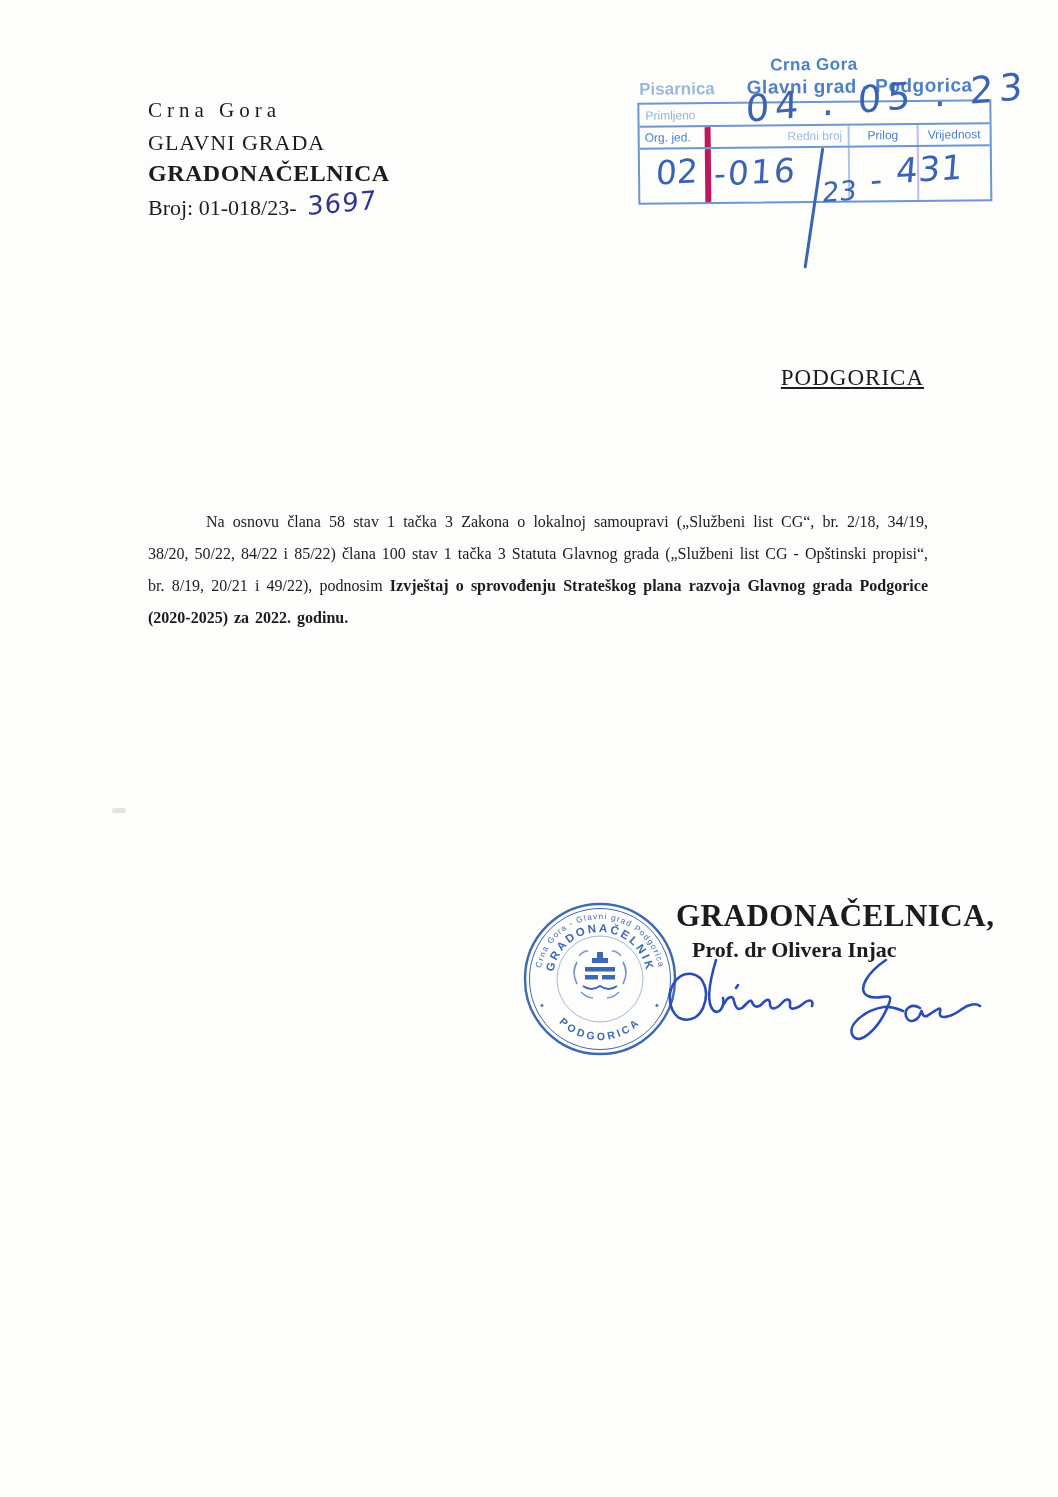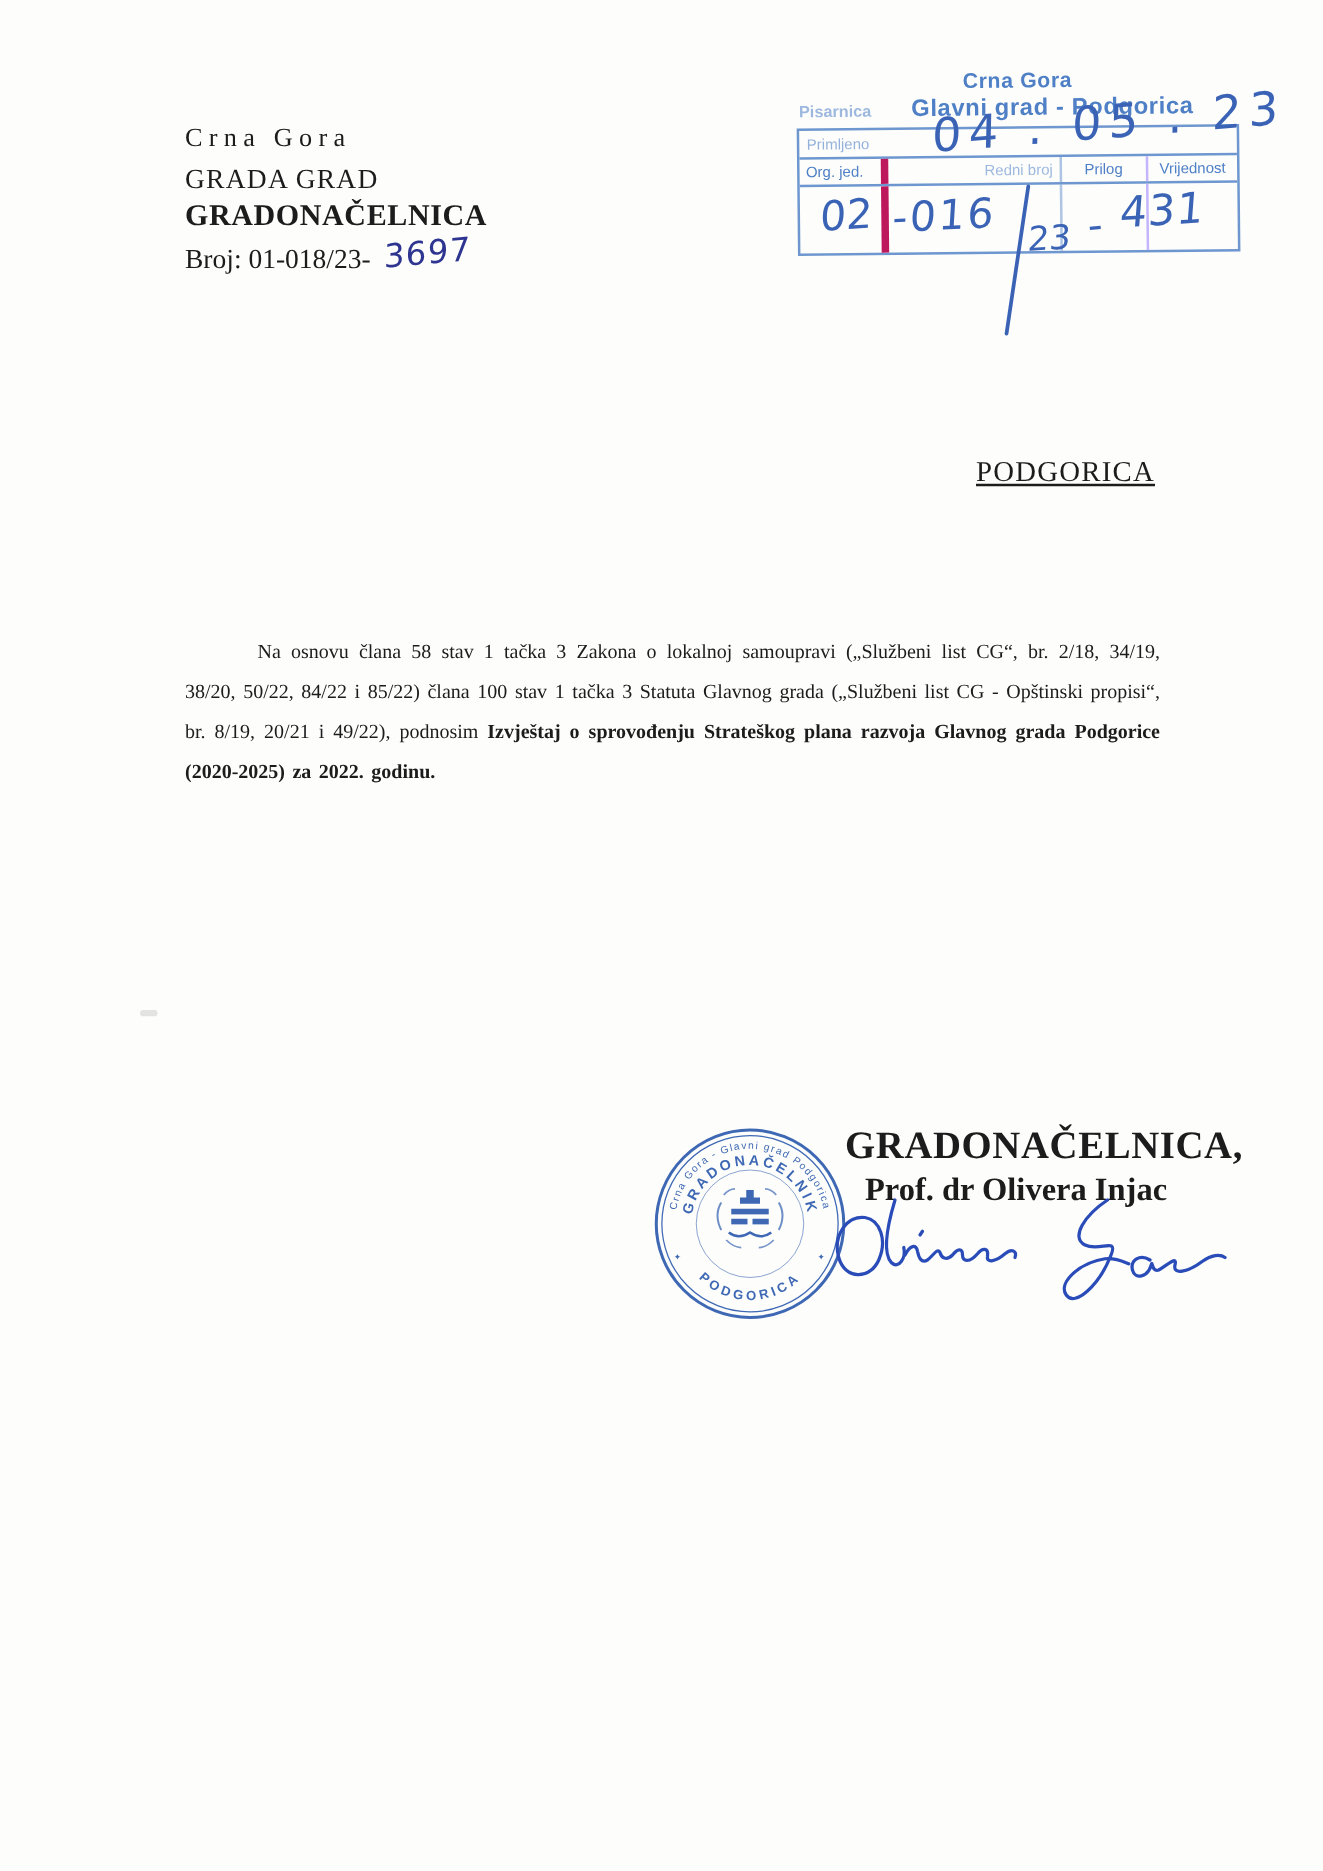--- a/index.html
+++ b/index.html
@@ -23,21 +23,21 @@
   }
 
   
   .registry-stamp {
     position:absolute; left:638px; top:55px; width:354px; height:225px;
     color:#4f80c6; font-family:"Liberation Sans", sans-serif;
     transform:rotate(-0.6deg);
   }
   .rs-title { text-align:center; font-weight:bold; font-size:17px; letter-spacing:.5px; }
   .rs-subrow { display:flex; align-items:baseline; margin-top:1px; margin-bottom:3px; }
-  .rs-pisarnica { font-weight:bold; font-size:13px; opacity:.55; margin-left:2px;text-align:center; }
+  .rs-pisarnica { font-weight:bold; font-size:17px; opacity:.55; margin-left:2px;text-align:center; }
   .rs-gg { font-weight:bold; font-size:19px; letter-spacing:.5px; margin-left:32px; }
   .rs-table { width:354px; border:2px solid #6e97cf; }
   .rs-row1 { border-bottom:2px solid #6e97cf; height:23px; display:flex; align-items:center; }
   .rs-primljeno { font-size:12px; opacity:.6; padding-left:6px; }
   .rs-row2 { border-bottom:2px solid #6e97cf; height:22px; display:flex; }
   .rs-row3 { height:53px; display:flex; }
   .rs-cell { font-size:12px; display:flex; align-items:center; padding:0 5px; }
   .rs-c1 { width:72px; border-right:6px solid #be185d; }
   .rs-c2 { width:140px; border-right:2px solid #6e97cf; justify-content:flex-end; opacity:.55; }
   .rs-c3 { width:70px; border-right:2px solid #c4b5fd; justify-content:center; }
@@ -59,35 +59,35 @@
   .dt-line1 { font-size:24px; font-weight:bold; letter-spacing:.5px; text-align:center; padding-right:50px; }
   .dt-line2 { font-size:23px; letter-spacing:1px; text-align:right; margin-top:9px; padding-right:2px; text-decoration:underline; }
 
   
   .body-text { position:absolute; left:148px; top:506px; width:780px; font-size:16px; line-height:32px; text-align:justify; }
   .body-text p { text-indent:58px; word-spacing:2px; }
   .b { font-weight:bold; }
 
   
   .sig-title { position:absolute; left:676px; top:898px; font-size:31px; font-weight:bold; letter-spacing:.5px; }
-  .sig-name  { position:absolute; left:692px; top:937px; font-size:26px; font-weight:bold; }
+  .sig-name  { position:absolute; left:692px; top:937px; font-size:22px; font-weight:bold; }
   .sig-svg   { position:absolute; left:658px; top:948px; z-index:3; }
   .round-stamp { position:absolute; left:519px; top:898px; z-index:2; opacity:.92; }
   .round-stamp text { font-family:"Liberation Sans", sans-serif; fill:#2e5cae; }
 
   .smudge { position:absolute; left:112px; top:808px; width:14px; height:5px; background:#c9c9c6; opacity:.5; border-radius:3px; }
 </style>
 </head>
 <body>
 
 <div class="page">
 
   <div class="letterhead">
     <div class="lh-line1">Crna Gora</div>
-    <div class="lh-line2">GRADA GRAD</div>
+    <div class="lh-line2">GLAVNI GRADA</div>
     <div class="lh-line3">GRADONAČELNICA</div>
     <div class="lh-line4"><span>Broj: 01-018/23-</span><span class="hw-number">3697</span></div>
   </div>
 
   <div class="registry-stamp">
     <div class="rs-title">Crna Gora</div>
     <div class="rs-subrow">
       <span class="rs-pisarnica">Pisarnica</span>
       <span class="rs-gg">Glavni grad - Podgorica</span>
     </div>

